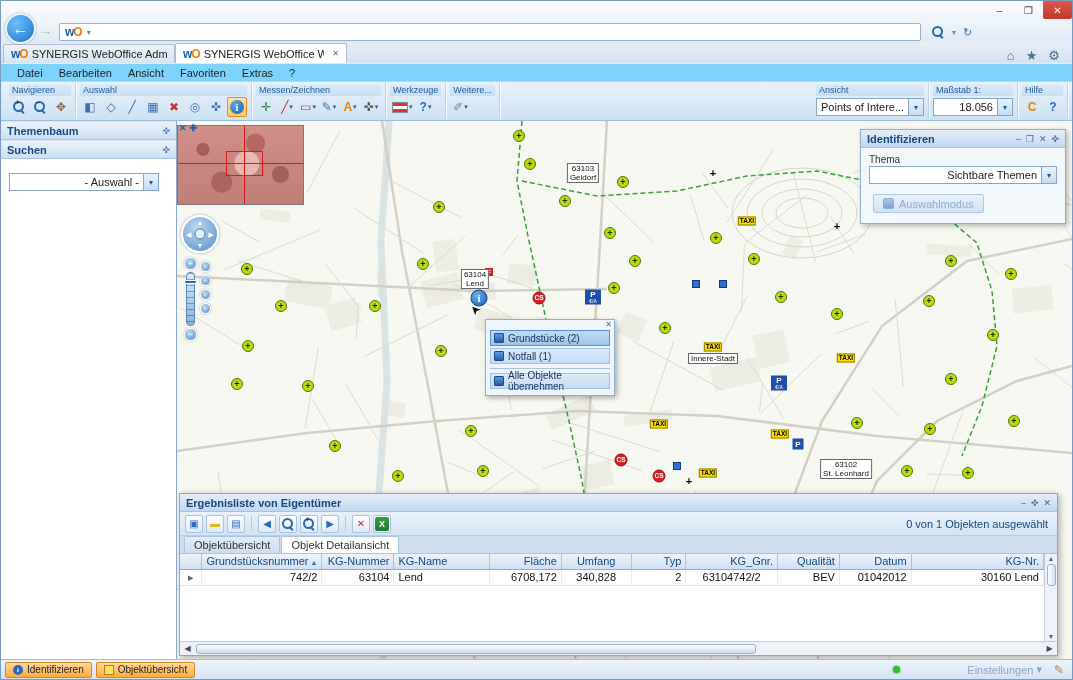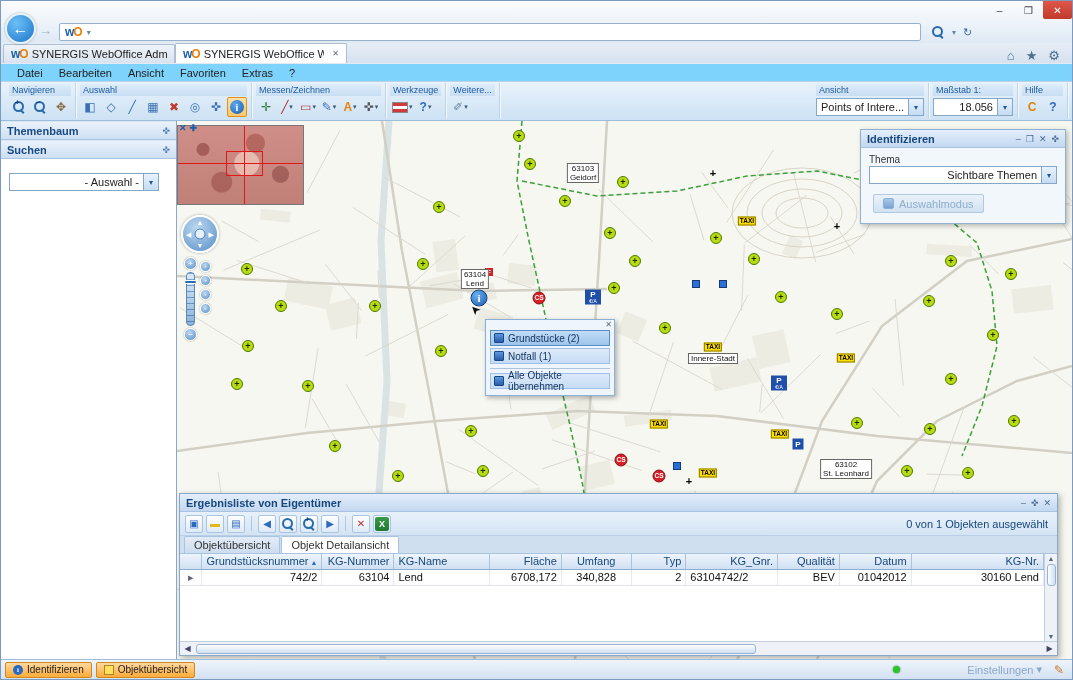--- a/index.html
+++ b/index.html
@@ -723,21 +723,21 @@
                 </thead>
                 <tbody>
                   <tr>
                     <td style="text-align: center; color: rgb(102, 102, 119);">▸</td>
                     <td style="text-align: right;">742/2</td>
                     <td style="text-align: right;">63104</td>
                     <td style="text-align: left;">Lend</td>
                     <td style="text-align: right;">6708,172</td>
                     <td style="text-align: center;">340,828</td>
                     <td style="text-align: right;">2</td>
-                    <td style="text-align: left;">63104742/2</td>
+                    <td style="text-align: center;">63104742/2</td>
                     <td style="text-align: right;">BEV</td>
                     <td style="text-align: right;">01042012</td>
                     <td style="text-align: right;">30160 Lend</td>
                   </tr>
                 </tbody>
               </table>
           </div>
           <div class="vscroll">
             <span>▲</span>
             <div class="vthumb"></div>

